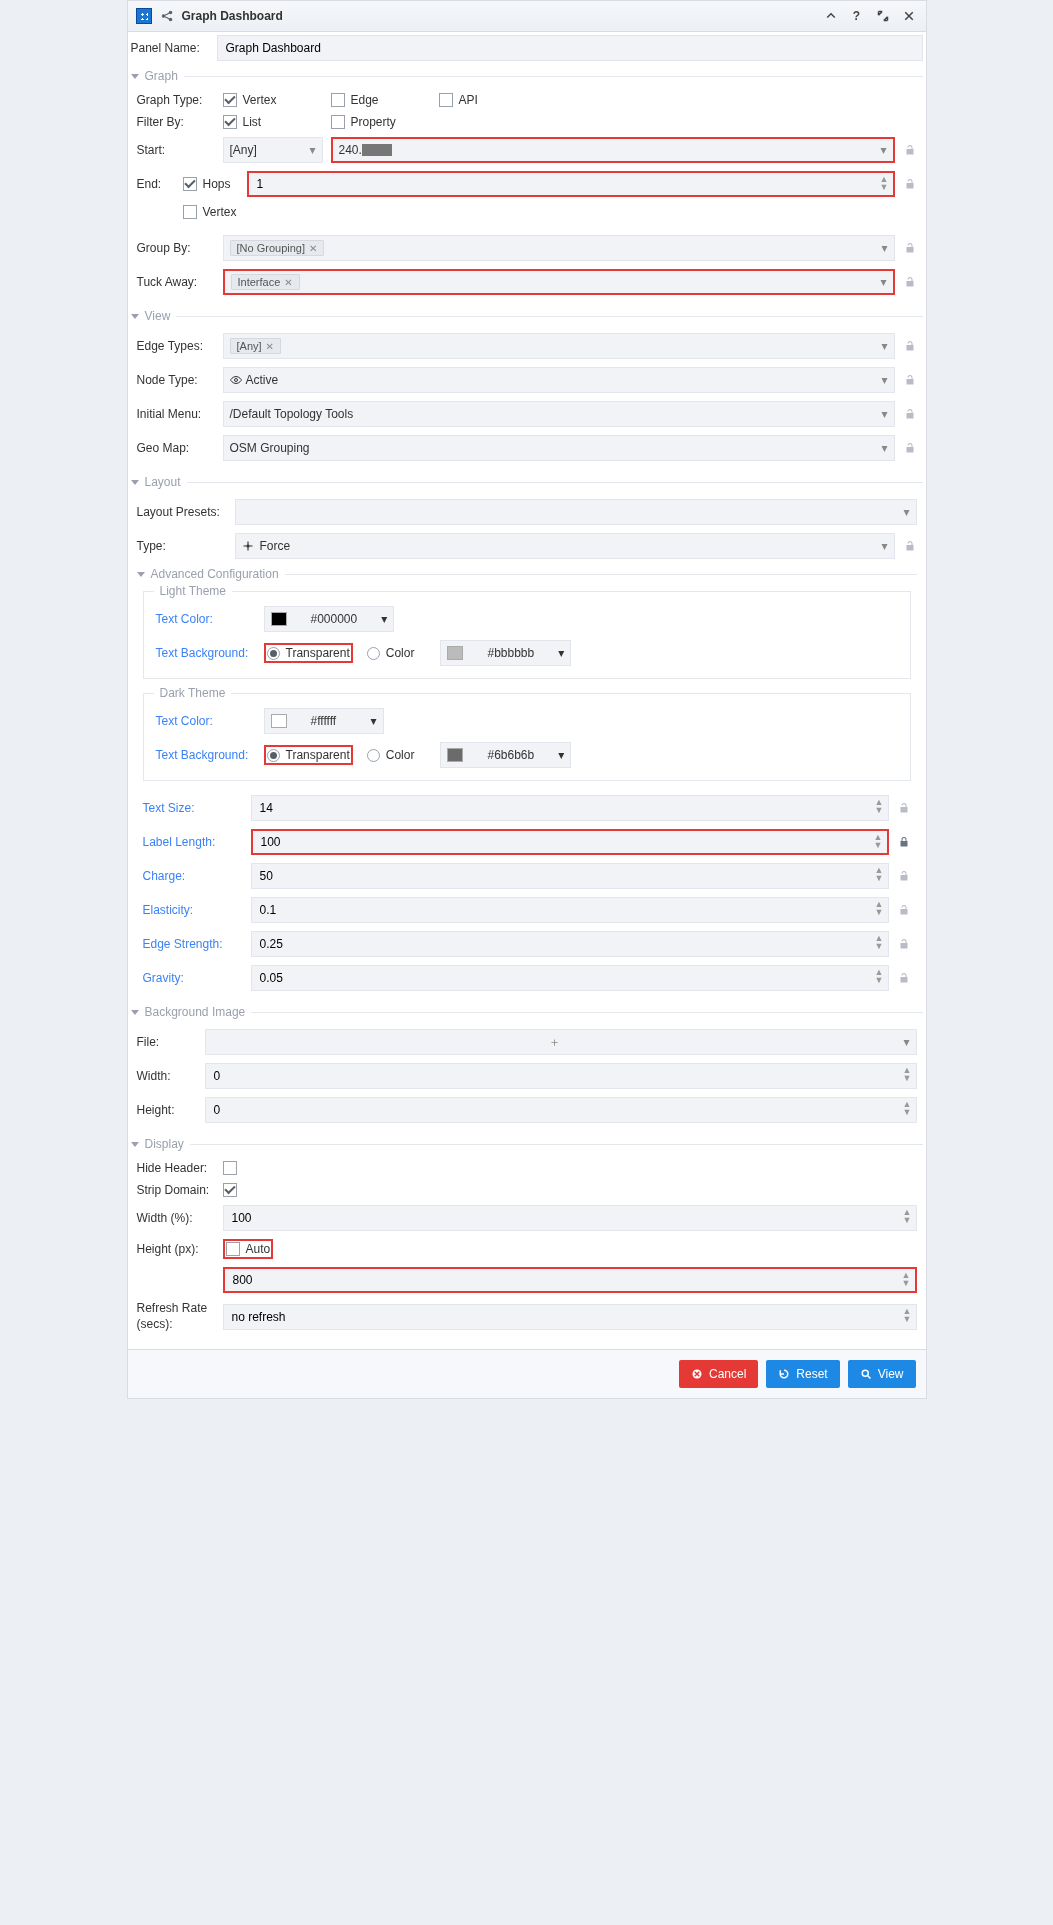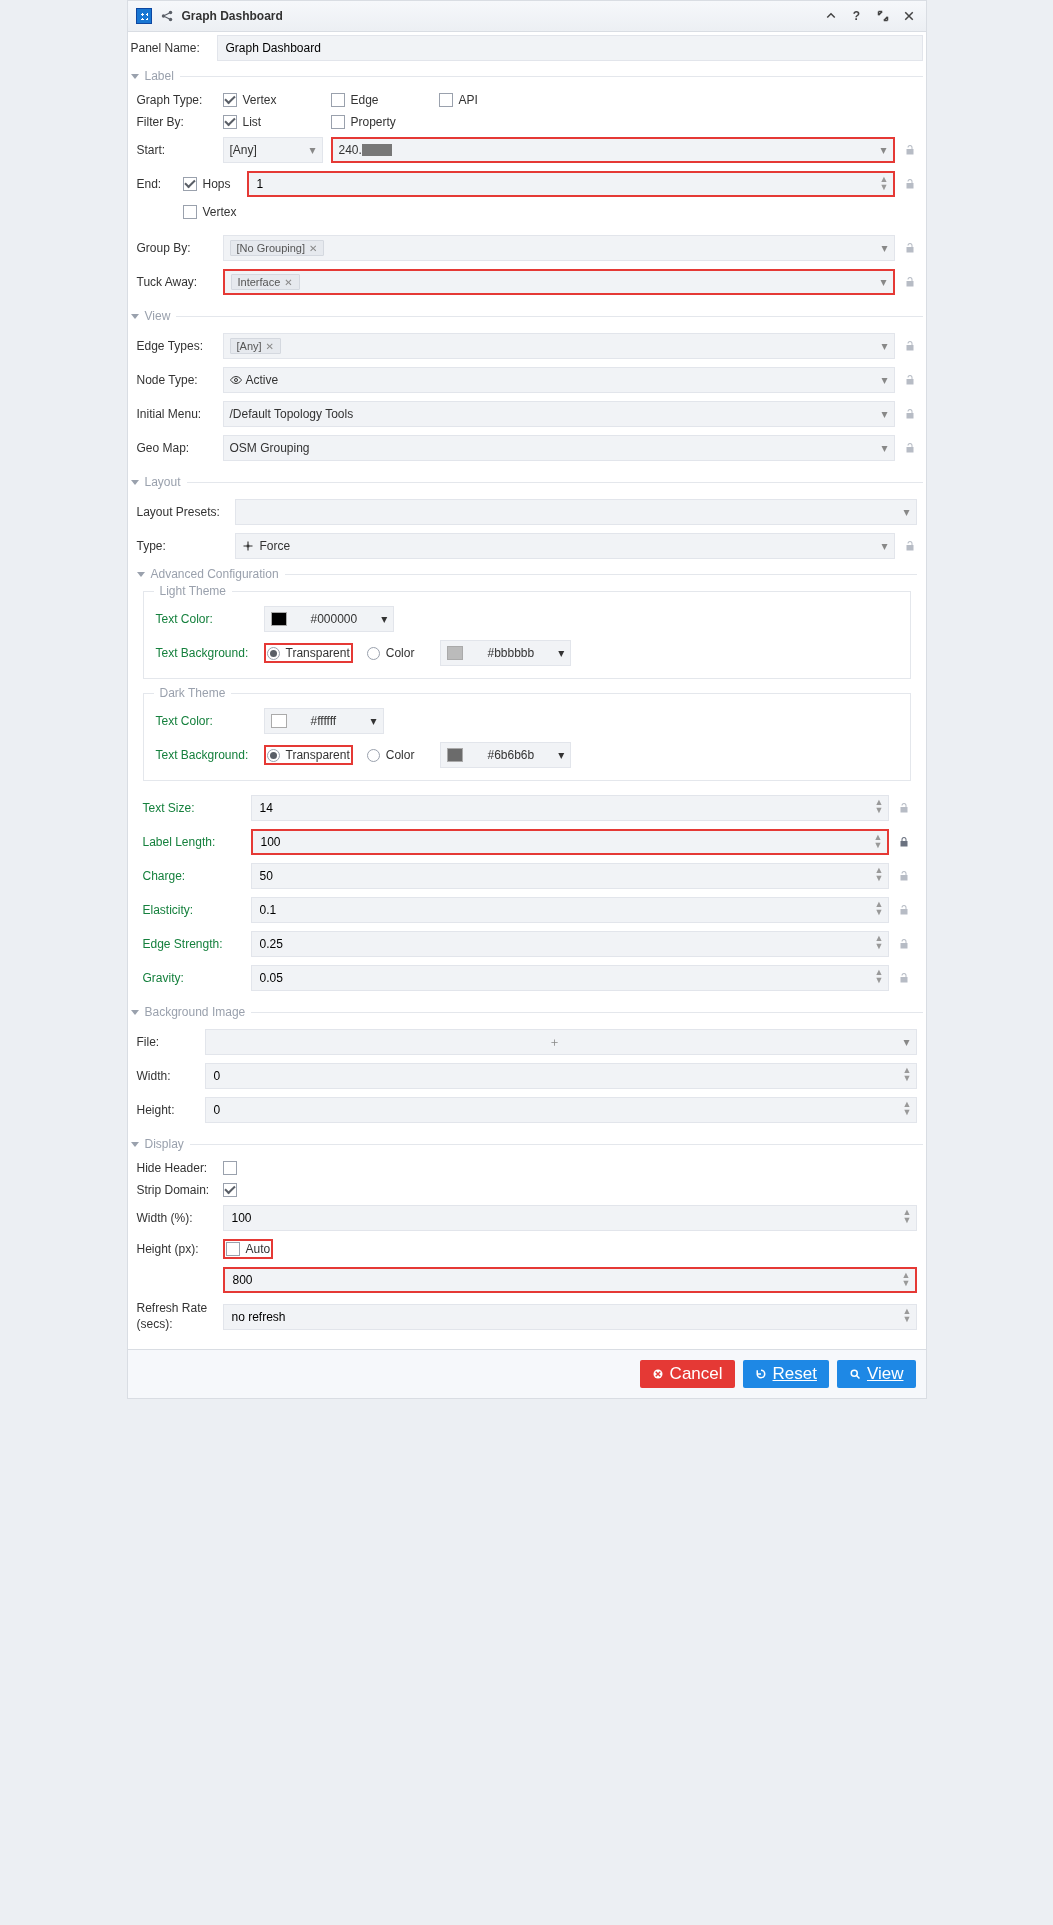--- a/index.html
+++ b/index.html
@@ -23,21 +23,21 @@
   .titlebar{display:flex;align-items:center;gap:8px;padding:6px 8px;background:linear-gradient(#f6f8fb,#eceff3);border-bottom:1px solid var(--border);}
   .titlebar .appico{width:16px;height:16px;background:#1976d2;border:1px solid #0d47a1;position:relative;}
   .titlebar .appico:before{content:"";position:absolute;inset:3px;background:radial-gradient(#fff 30%,transparent 31%) 0 0/5px 5px;}
   .titlebar .ico{width:14px;height:14px;color:#5a5f67;display:inline-flex;}
   .titlebar .title{font-weight:bold;flex:1;}
   .titlebar .tbtn{width:18px;height:18px;display:inline-flex;align-items:center;justify-content:center;color:#444;cursor:pointer;}
   
   .body{padding:3px;}
   .row{display:flex;align-items:center;gap:8px;margin-bottom:8px;}
   .label{width:78px;color:#333;flex-shrink:0;}
-  .label-sm{width:100px;color:#15803d;flex-shrink:0;}
+  .label-sm{width:100px;color:#3b82f6;flex-shrink:0;}
   .label-xs{width:60px;color:#333;flex-shrink:0;}
   .field{flex:1;height:26px;background:var(--field);border:1px solid var(--field-border);display:flex;align-items:center;padding:0 6px;position:relative;}
   .field .caret{margin-left:auto;color:#888;}
   .field.input input{border:none;background:transparent;width:100%;outline:none;font-size:12px;}
   .field .spin{position:absolute;right:4px;top:2px;display:flex;flex-direction:column;gap:0px;color:#999;line-height:8px;font-size:9px;}
   .tag{background:#e6e9ee;border:1px solid #d4d8df;padding:1px 6px;display:inline-flex;align-items:center;gap:4px;border-radius:1px;font-size:11px;color:#555;}
   .tag .x{color:#888;font-size:10px;cursor:pointer;}
   
   .fs{border:none;margin:6px 0 14px;padding:0;}
   .fs>.fs-head{display:flex;align-items:center;gap:6px;color:var(--fieldset-t);margin:6px 0 10px;}
@@ -60,22 +60,22 @@
   .hl{border:2px solid var(--hl)!important;}
   .hl-wrap{border:2px solid var(--hl);padding:1px;display:inline-flex;align-items:center;}
   
   .nbox{border:1px solid #e4e7ec;padding:14px 12px 12px;margin:4px 0 14px;position:relative;}
   .nbox>.nb-title{position:absolute;top:-8px;left:10px;background:#fff;padding:0 6px;color:var(--fieldset-t);font-size:12px;}
   
   .cpick{display:inline-flex;align-items:center;gap:24px;height:26px;background:var(--field);border:1px solid var(--field-border);padding:0 6px;min-width:120px;}
   .sw{width:16px;height:14px;border:1px solid #aaa;}
   
   .footer{display:flex;justify-content:flex-end;gap:8px;padding:10px;border-top:1px solid var(--border);background:#f6f8fb;}
-  .btn{height:28px;padding:0 12px;border:none;border-radius:2px;color:#fff;cursor:pointer;display:inline-flex;align-items:center;gap:6px;font-size:17px;}
-  .btn.blue{background:var(--blue);text-decoration:underline;}
+  .btn{height:28px;padding:0 12px;border:none;border-radius:2px;color:#fff;cursor:pointer;display:inline-flex;align-items:center;gap:6px;font-size:12px;}
+  .btn.blue{background:var(--blue);}
   .btn.red{background:var(--red-btn);}
   .btn .bi{width:12px;height:12px;display:inline-block;}
   .eye{width:12px;height:12px;margin-right:4px;}
   .plus{color:#888;margin-right:6px;cursor:pointer;}
   .redacted{display:inline-block;width:30px;height:12px;background:#777;vertical-align:middle;}
   .forceico{width:12px;height:12px;margin-right:6px;}
 </style>
 </head>
 <body>
 
@@ -115,21 +115,21 @@
     <div class="row">
       <span class="label">Panel Name:</span>
       <div class="field input">
         <input type="text" value="Graph Dashboard" style="">
       </div>
     </div>
 
     <div class="fs">
       <div class="fs-head">
           <span class="tri"></span>
-          <span class="label">Label</span>
+          <span class="label">Graph</span>
           <span class="line"></span>
         </div>
       <div class="inner">
         <div class="row">
           <span class="label">Graph Type:</span>
           <div style="flex:1;display:flex;">
             <span class="opt" style="width:90px;">
                 <span class="cb on"></span>
                 <span>Vertex</span>
               </span>

